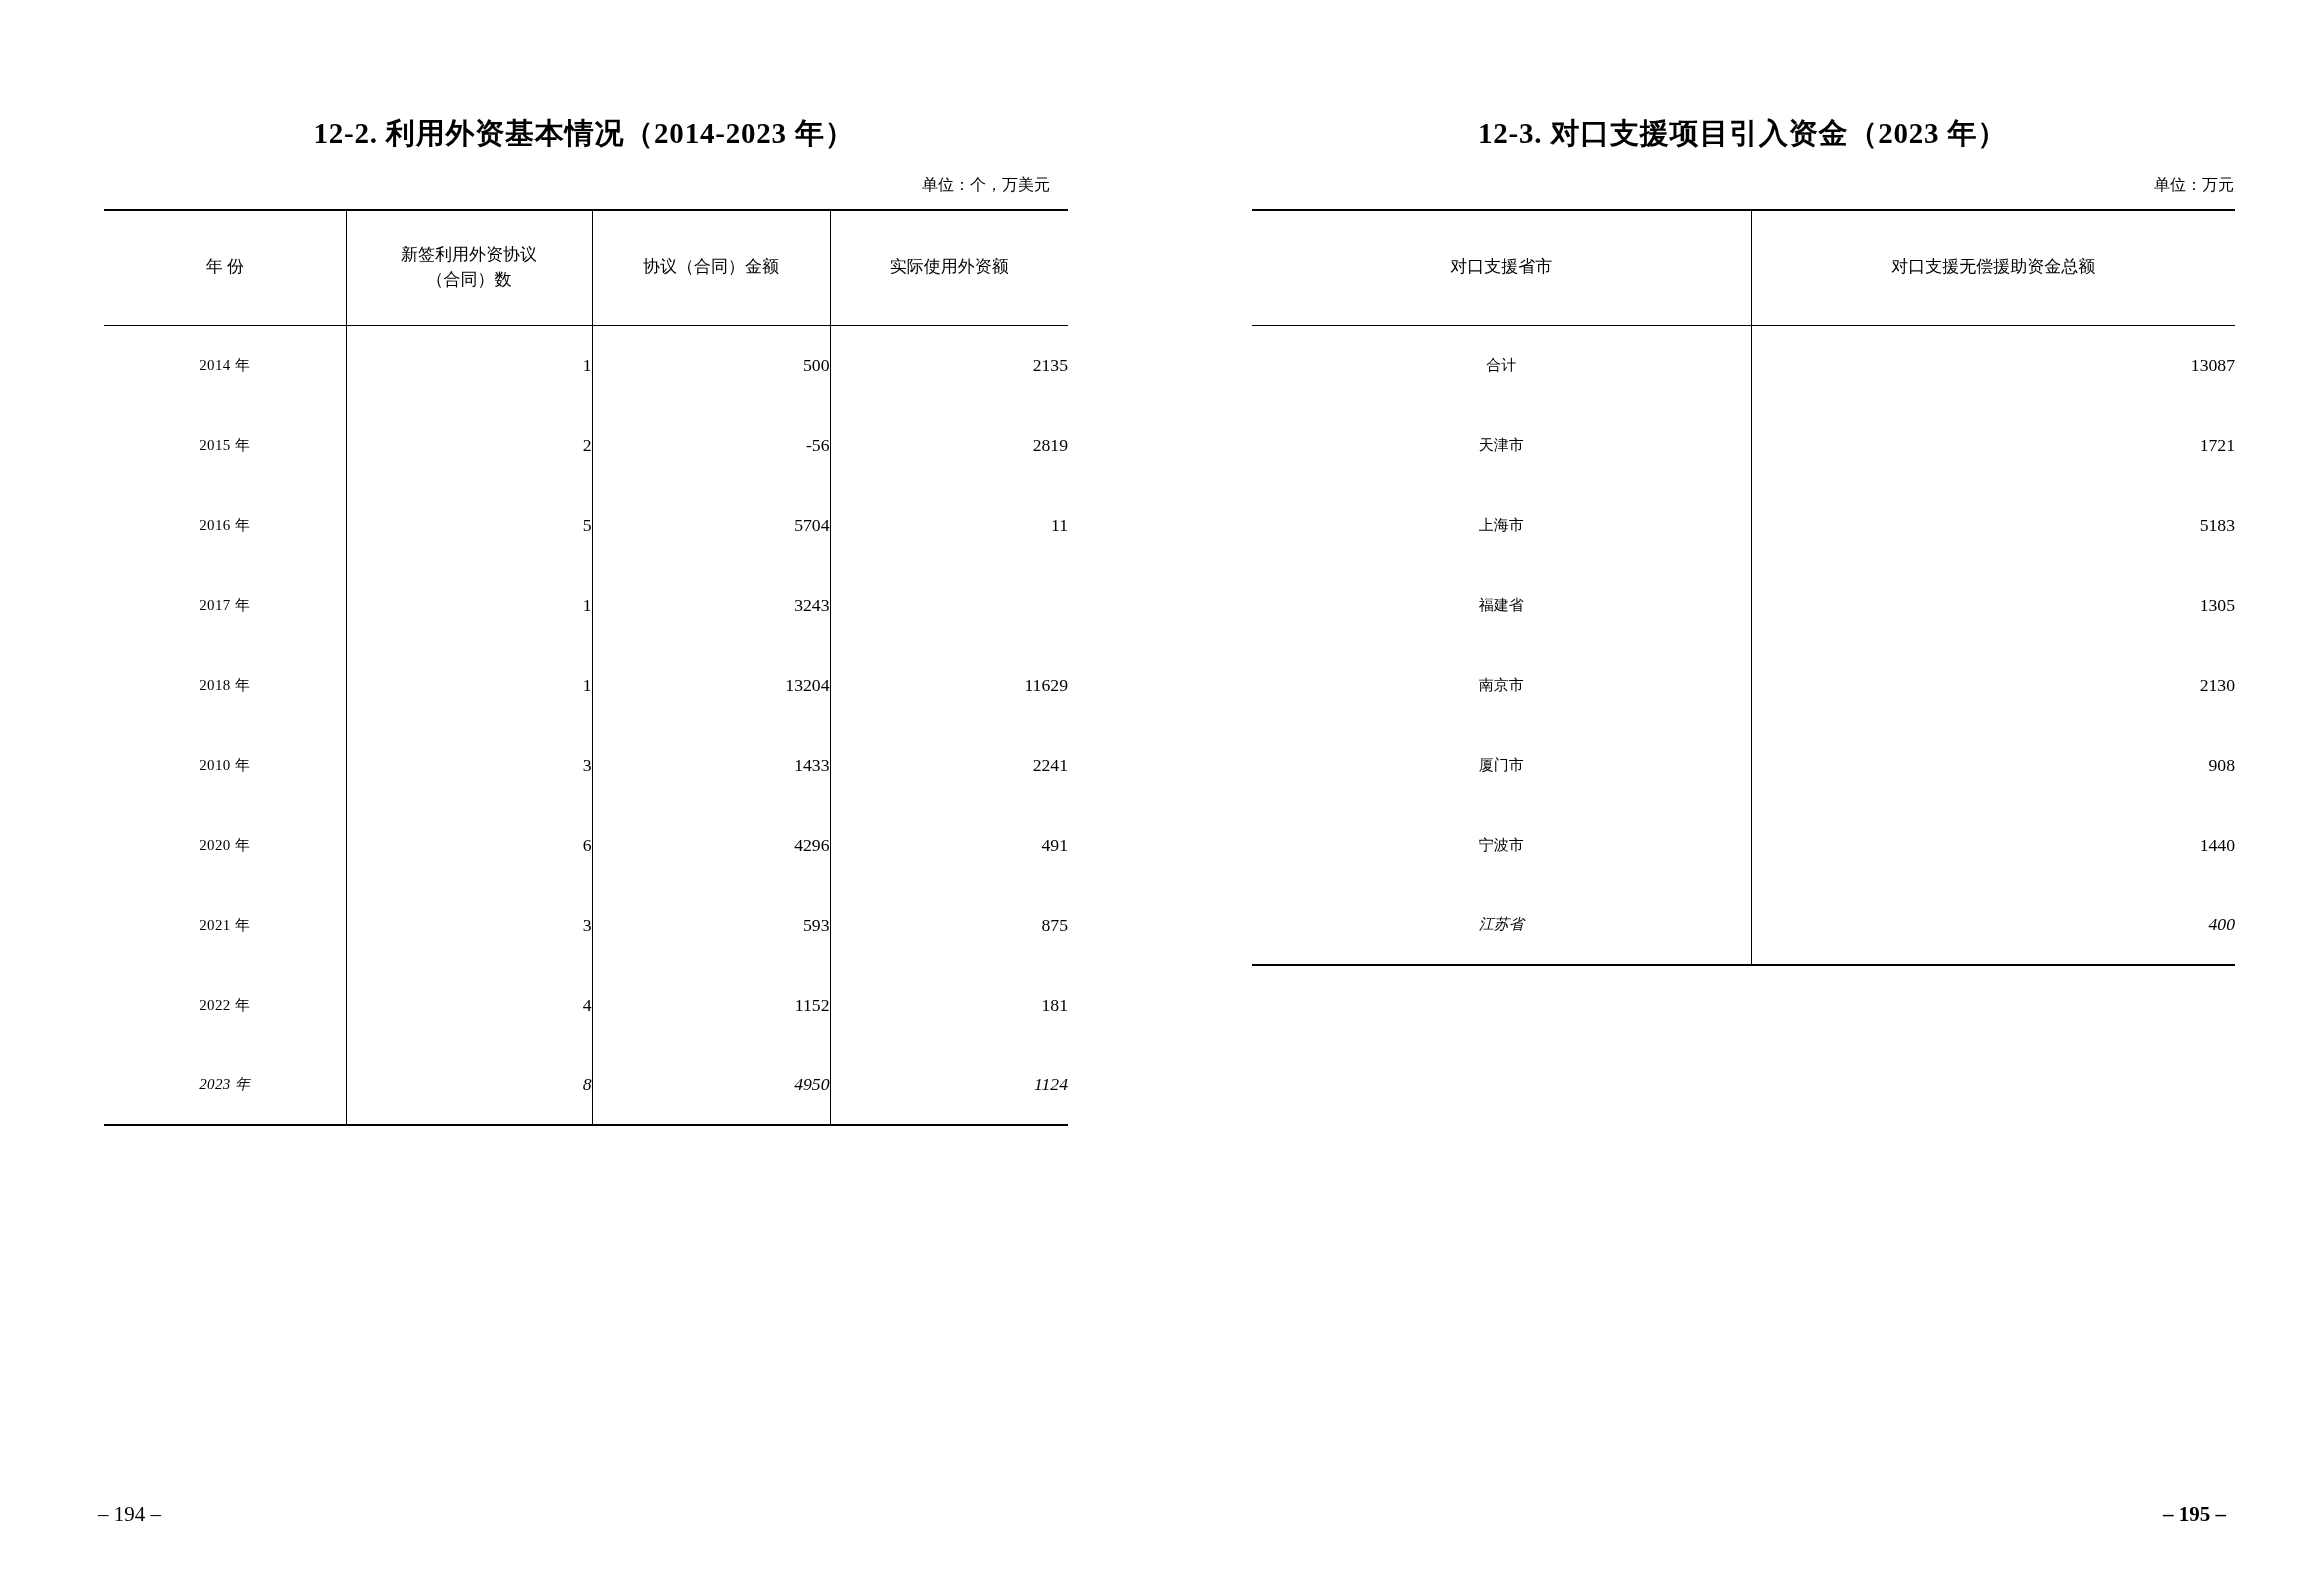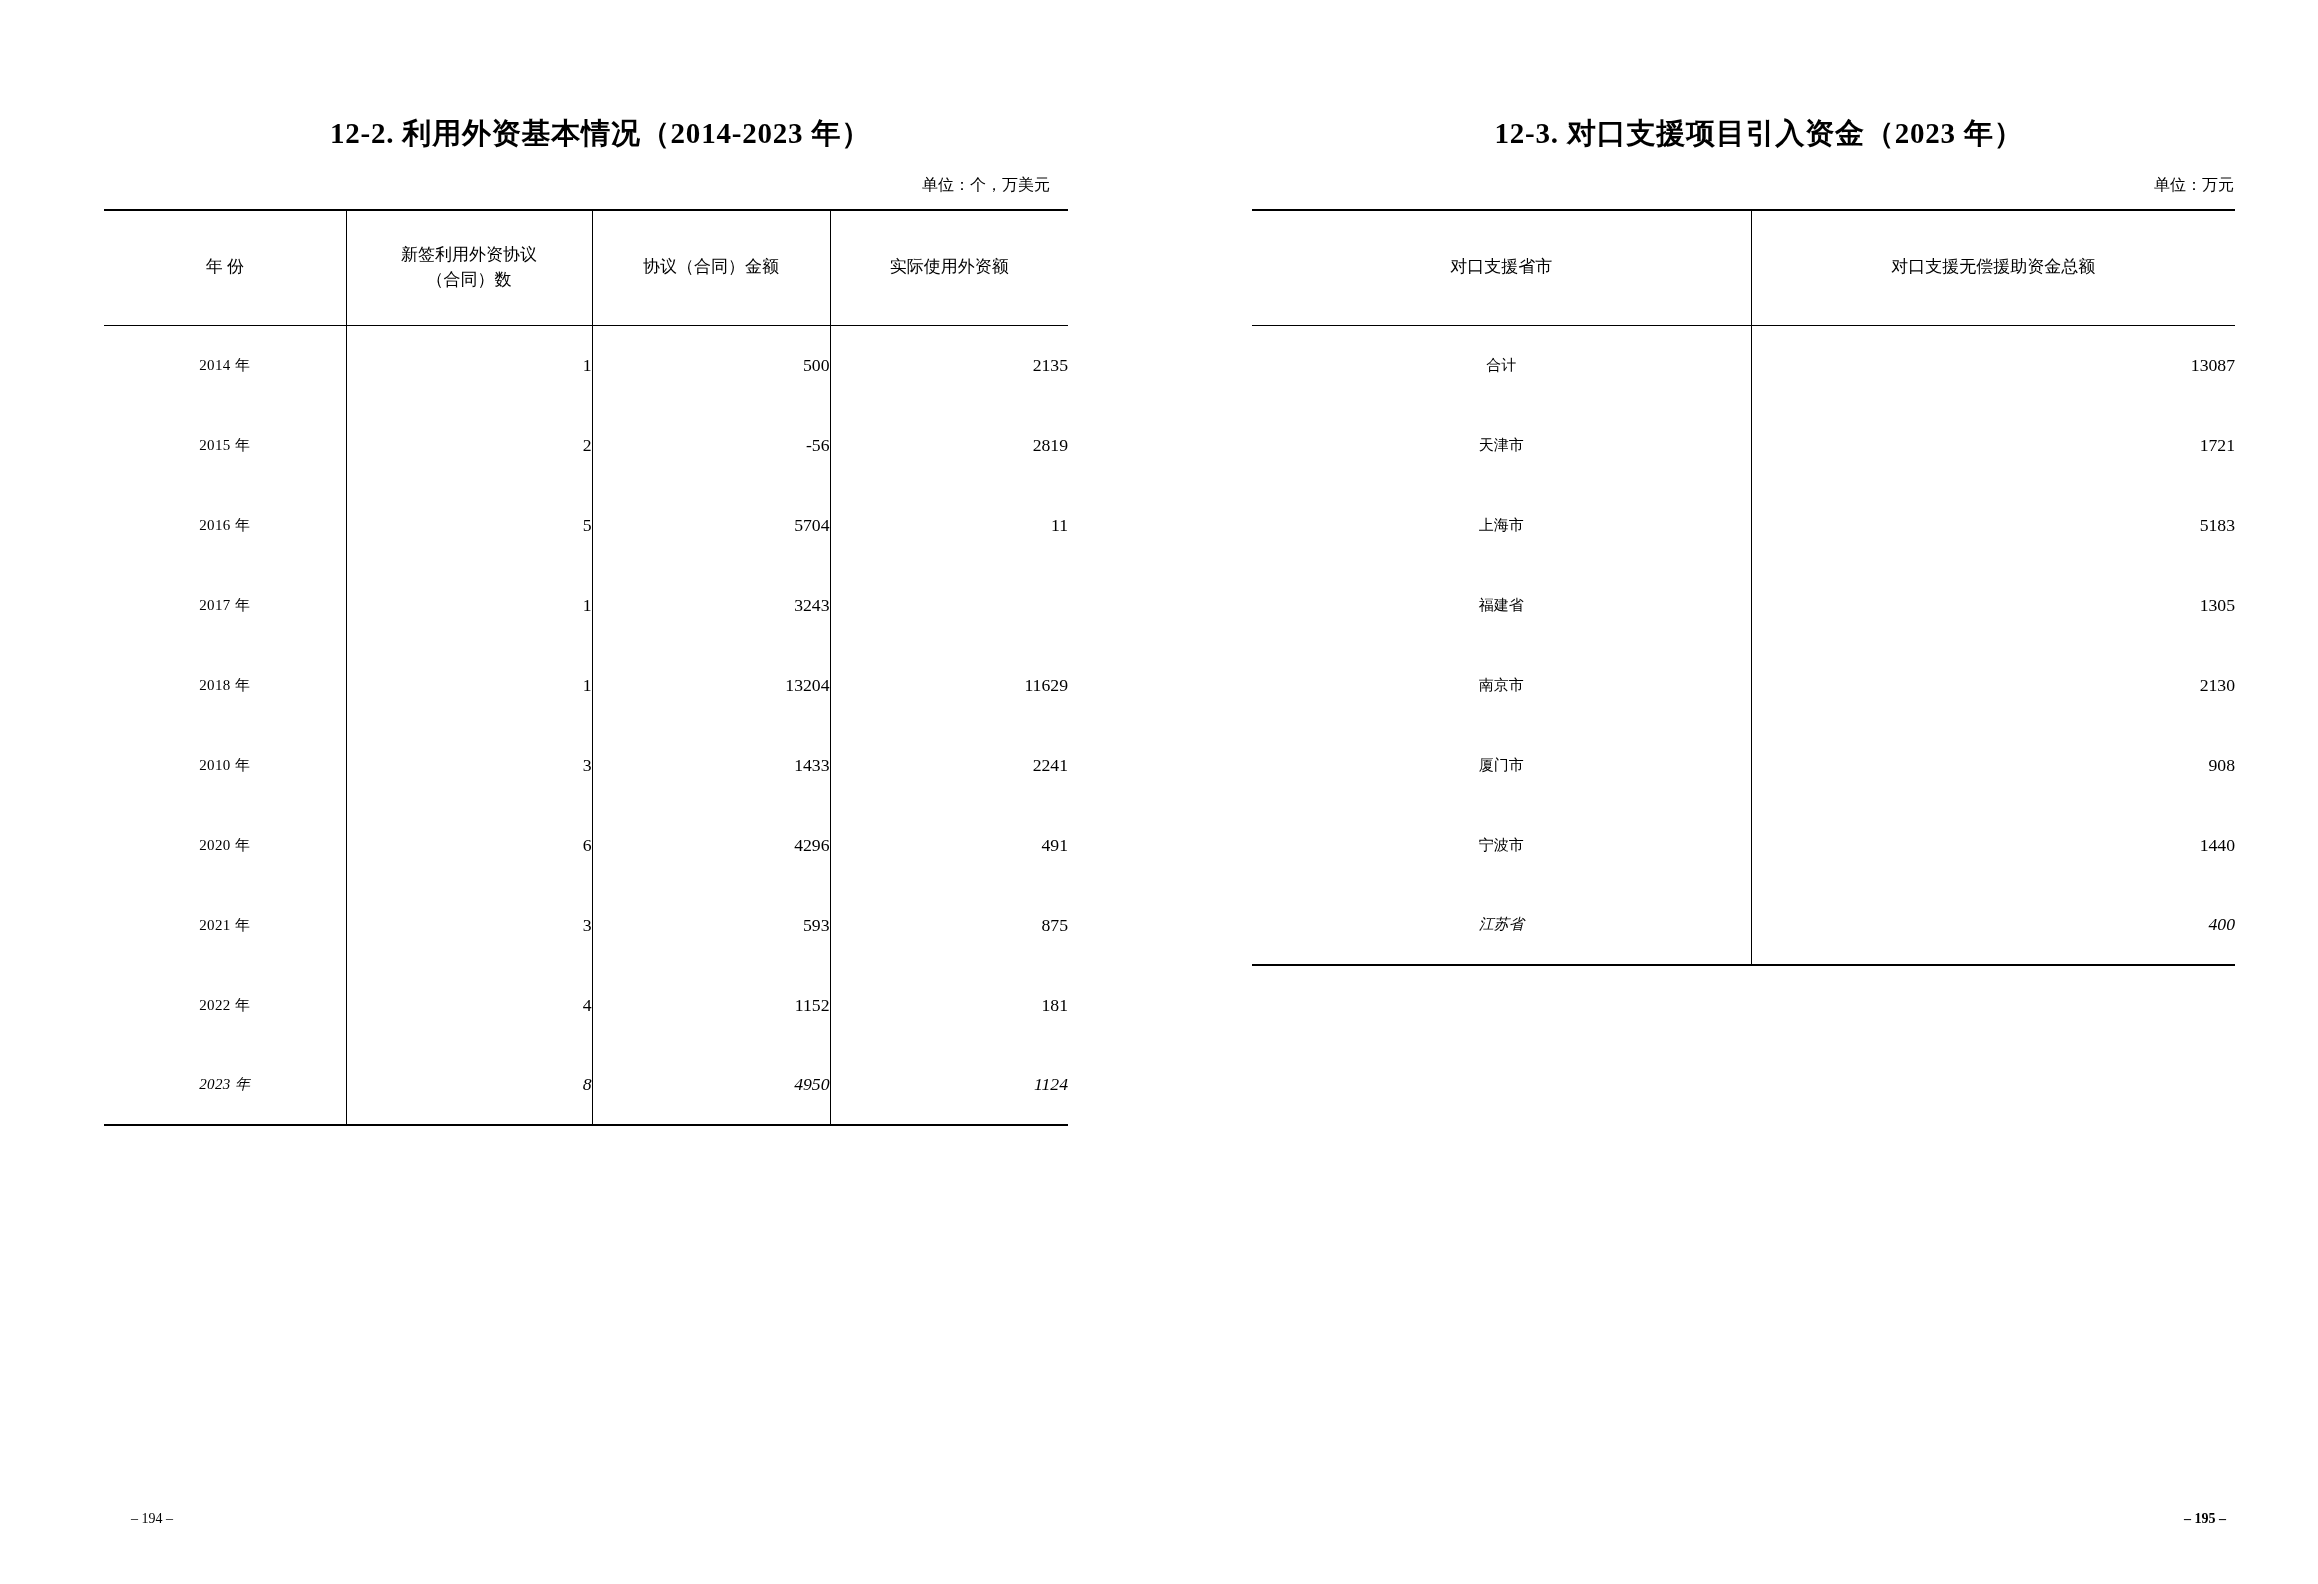--- a/index.html
+++ b/index.html
@@ -98,37 +98,37 @@
     font-size: 17.7px;
     height: 80px;
     box-sizing: border-box;
     font-family: "Liberation Serif", "DejaVu Serif", serif;
   }
 
   
   .folio {
     position: absolute;
     bottom: 57px;
-    font-size: 14px;
+    font-size: 21px;
     font-family: "Liberation Serif", "DejaVu Serif", serif;
   }
   .folio.left { left: 98px; }
   .folio.right { right: 92px; font-weight: bold; }
 
   
   #page-left .title-wrap { position: absolute; left: 100px; top: 114px; width: 968px; }
   #page-left .unit-wrap  { position: absolute; left: 82px; top: 175px; width: 968px; }
   #page-left .tbl-wrap   { position: absolute; left: 104px; top: 209px; width: 964px; }
 
   
   #page-right .title-wrap { position: absolute; left: 92px; top: 114px; width: 983px; }
   #page-right .unit-wrap  { position: absolute; left: 92px; top: 175px; width: 983px; }
   #page-right .tbl-wrap   { position: absolute; left: 93px; top: 209px; width: 983px; }
 
-  .cjk { font-family: "Liberation Serif", "DejaVu Serif", serif; margin-left: 33px; }
+  .cjk { font-family: "Liberation Serif", "DejaVu Serif", serif; }
   .yearlabel { letter-spacing: 0.4px; }
 </style>
 </head>
 <body>
 
 <div class="spread">
 
   <div class="page" id="page-left">
     <div class="page-inner">
 

